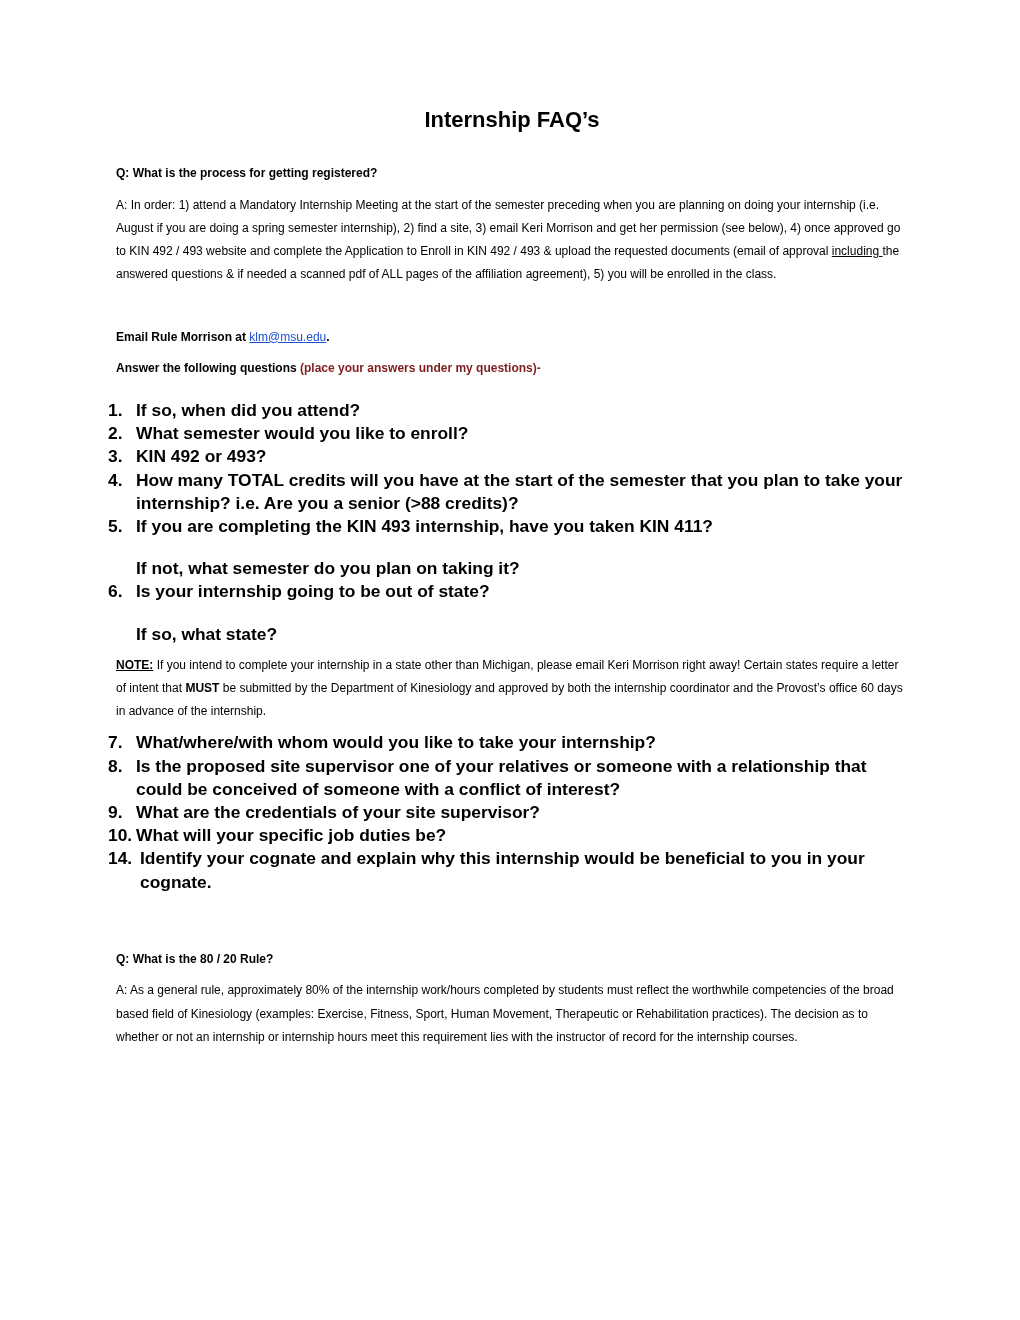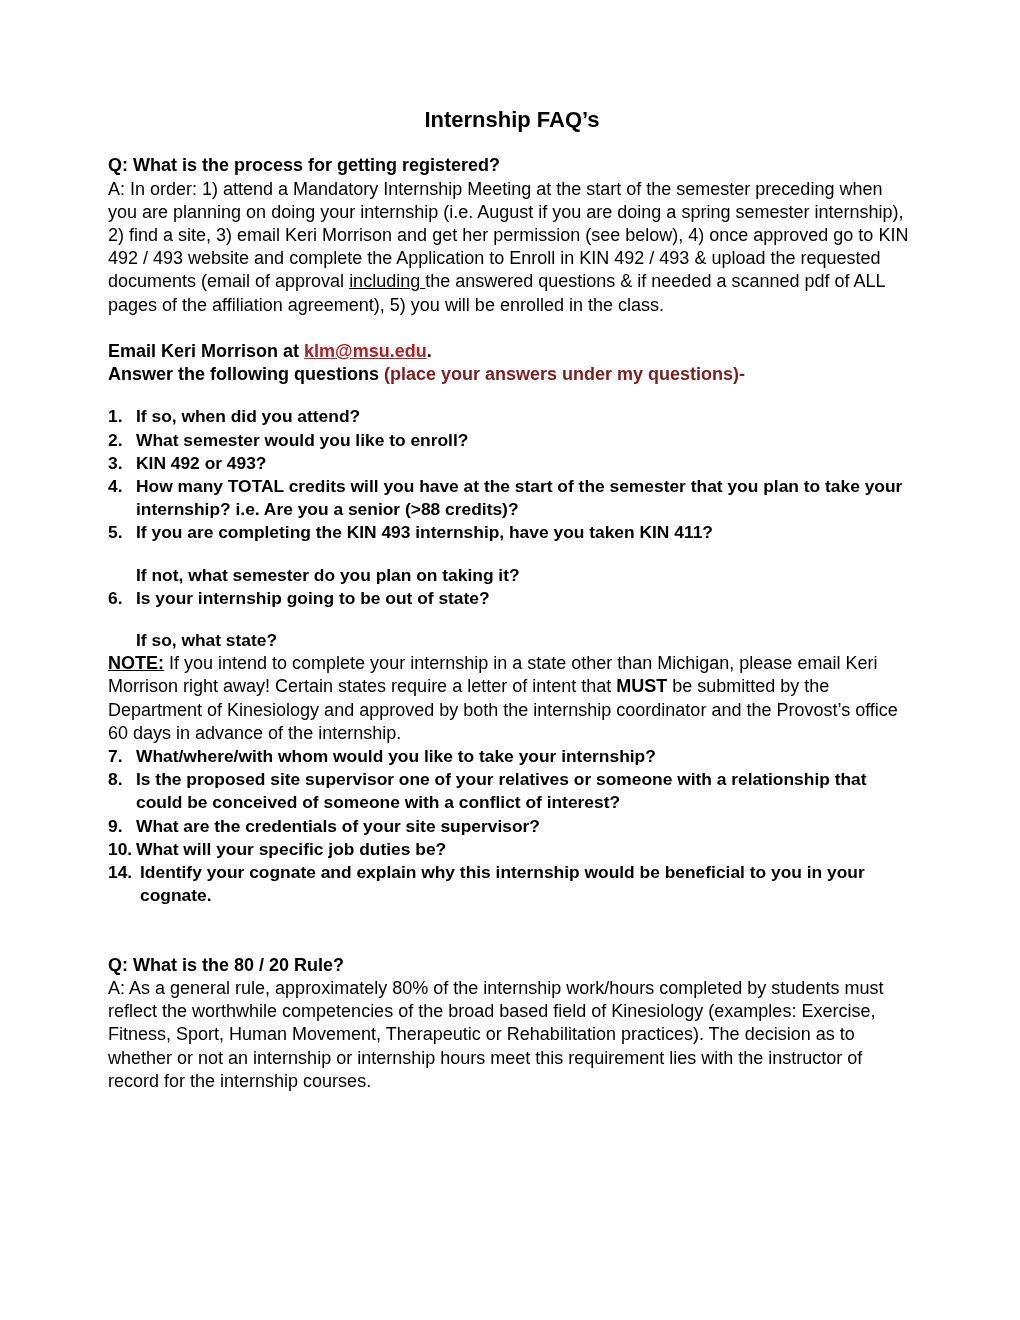--- a/index.html
+++ b/index.html
@@ -32,35 +32,35 @@
     text-align: center;
     font-weight: bold;
     font-size: 22px;
     line-height: 23.2px;
     margin: 0;
   }
   .spacer {
     height: 23.2px;
   }
   p.para {
-    margin: 0;
-    font-size: 18px;
+    margin: 8px;
+    font-size: 12px;
     line-height: 23.2px;
     text-align: left;
   }
   p.bold {
     font-weight: bold;
   }
   .b { font-weight: bold; }
   .u { text-decoration: underline; }
   .red { color: #7f1d1d; }
   .link {
-    color: #b91c1c;
+    color: #1d4ed8;
     text-decoration: underline;
-    font-weight: bold;
+    font-weight: normal;
     cursor: pointer;
   }
   
   ol.qlist {
     list-style: none;
     margin: 0;
     padding: 0;
   }
   ol.qlist > li {
     position: relative;
@@ -103,21 +103,21 @@
     </div>
 
     <div class="spacer"></div>
 
     <p class="para bold">Q: What is the process for getting registered?</p>
 
     <p class="para"><span>A:  In order:  1) attend a Mandatory Internship Meeting at the start of the semester preceding when you are planning on doing your internship (i.e. August if you are doing a spring semester internship), 2) find a site, 3) email Keri Morrison and get her permission (see below), 4) once approved go to KIN 492 / 493 website and complete the Application to Enroll in KIN 492 / 493 &amp; upload the requested documents (email of approval </span><span class="u">including </span><span>the answered questions &amp; if needed a scanned pdf of ALL pages of the affiliation agreement), 5) you will be enrolled in the class.</span></p>
 
     <div class="spacer"></div>
 
-    <p class="para bold"><span>Email Keri Morrison at </span><span class="link">klm@msu.edu</span><span>.</span></p>
+    <p class="para bold"><span>Email Rule Morrison at </span><span class="link">klm@msu.edu</span><span>.</span></p>
 
     <p class="para bold"><span>Answer the following questions </span><span class="red">(place your answers under my questions)-</span></p>
 
     <ol class="qlist">
       <li>
         <span class="num">1.</span>
         <span class="q-sub">If so, when did you attend?</span>
       </li>
       <li>
         <span class="num">2.</span>

